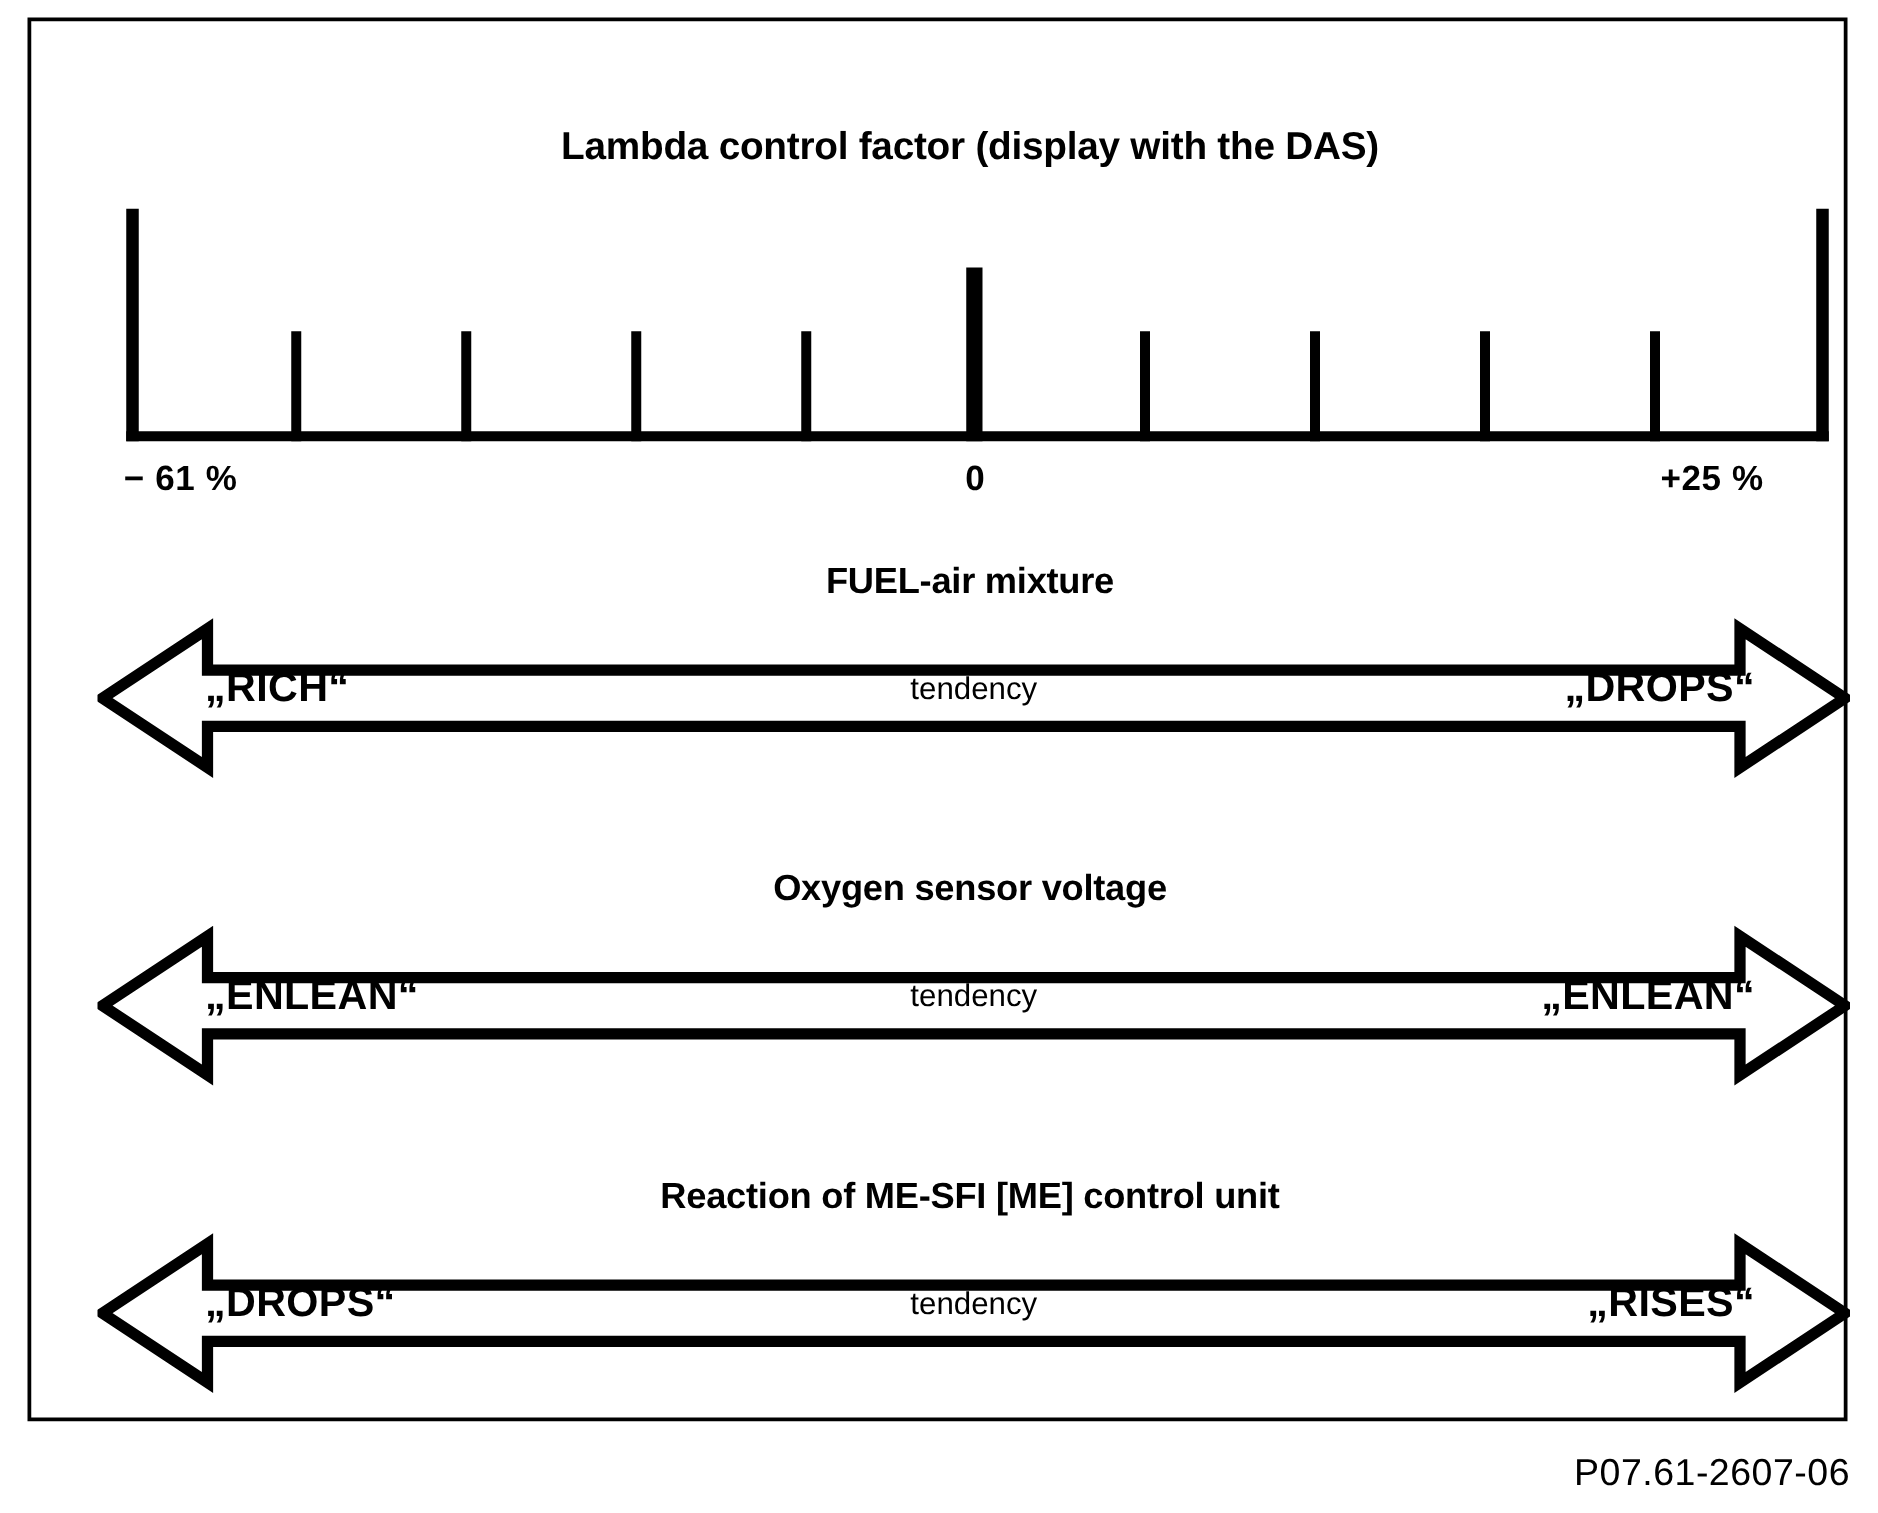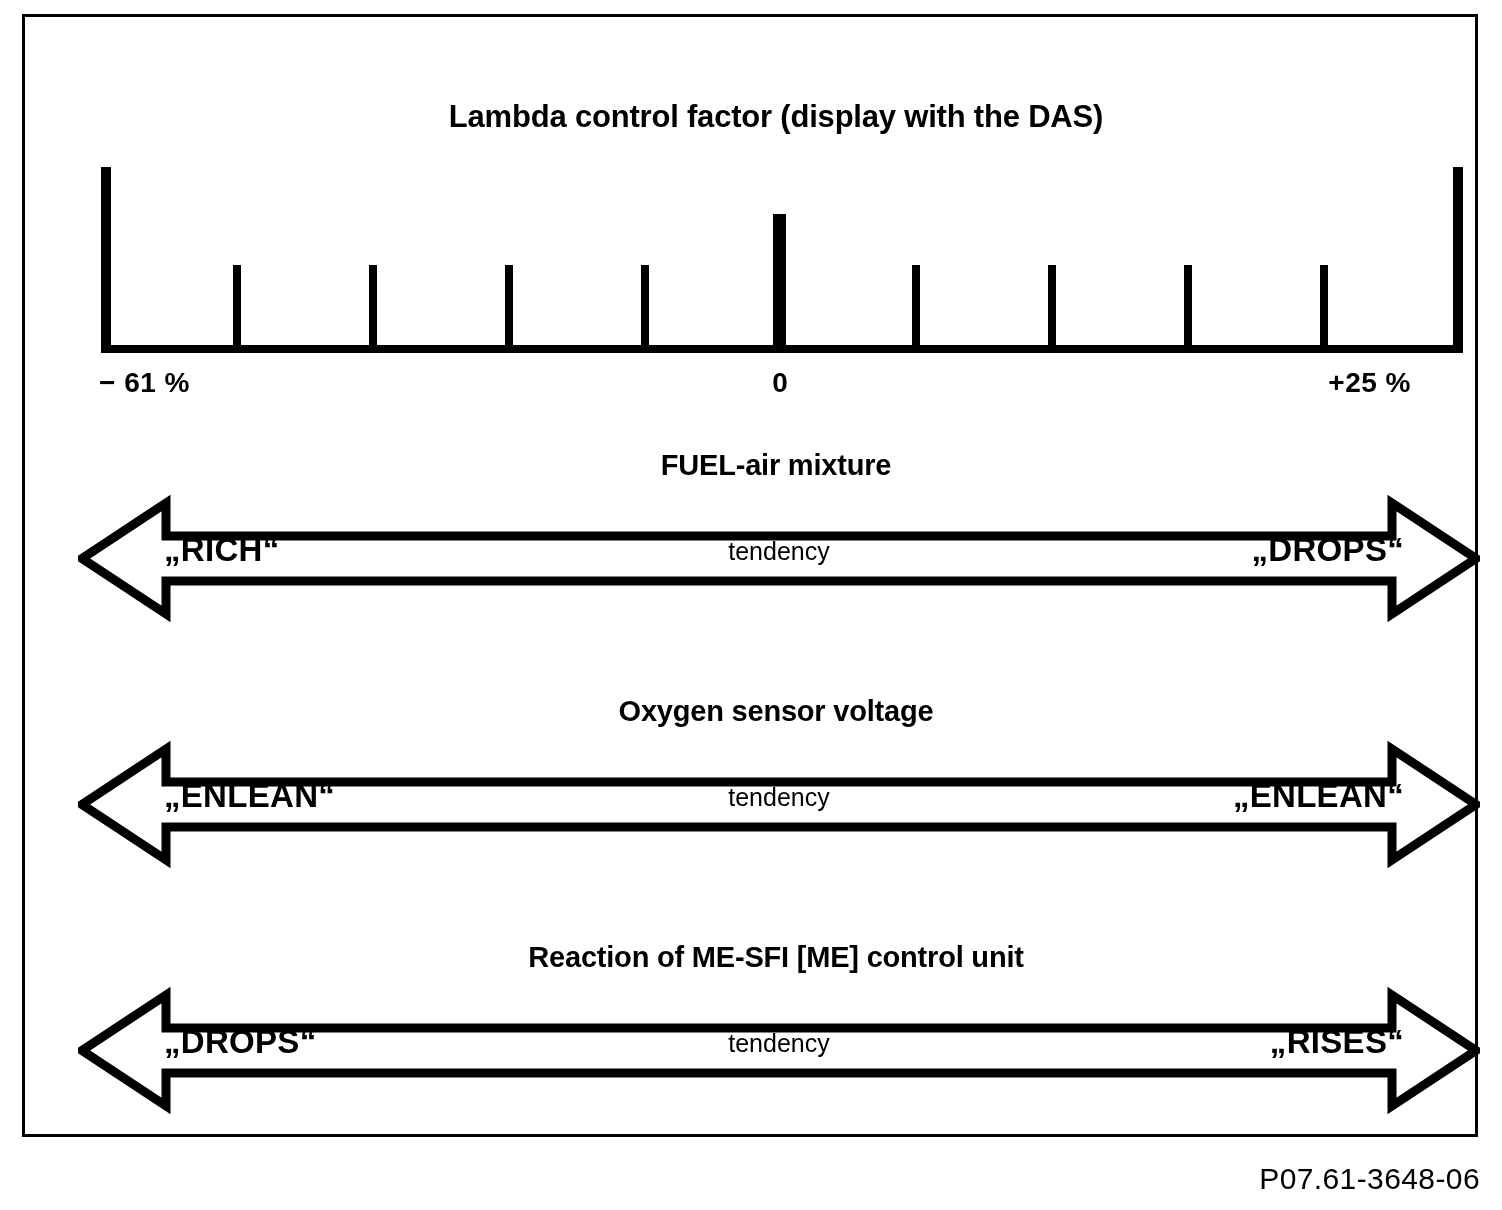--- a/index.html
+++ b/index.html
@@ -216,13 +216,13 @@
         <polygon points="4,67.5 88,12 88,45 1314,45 1314,12 1398,67.5 1314,123 1314,90 88,90 88,123" fill="none" stroke="#000000" stroke-width="9" stroke-linejoin="miter"></polygon>
       </svg>
       <div class="arrow-label left">„DROPS“</div>
       <div class="arrow-center">tendency</div>
       <div class="arrow-label right">„RISES“</div>
     </div>
   </div>
 
 </div>
 
-<div id="footer-code">P07.61-3648-06</div>
+<div id="footer-code">P07.61-2607-06</div>
 
 </body></html>

